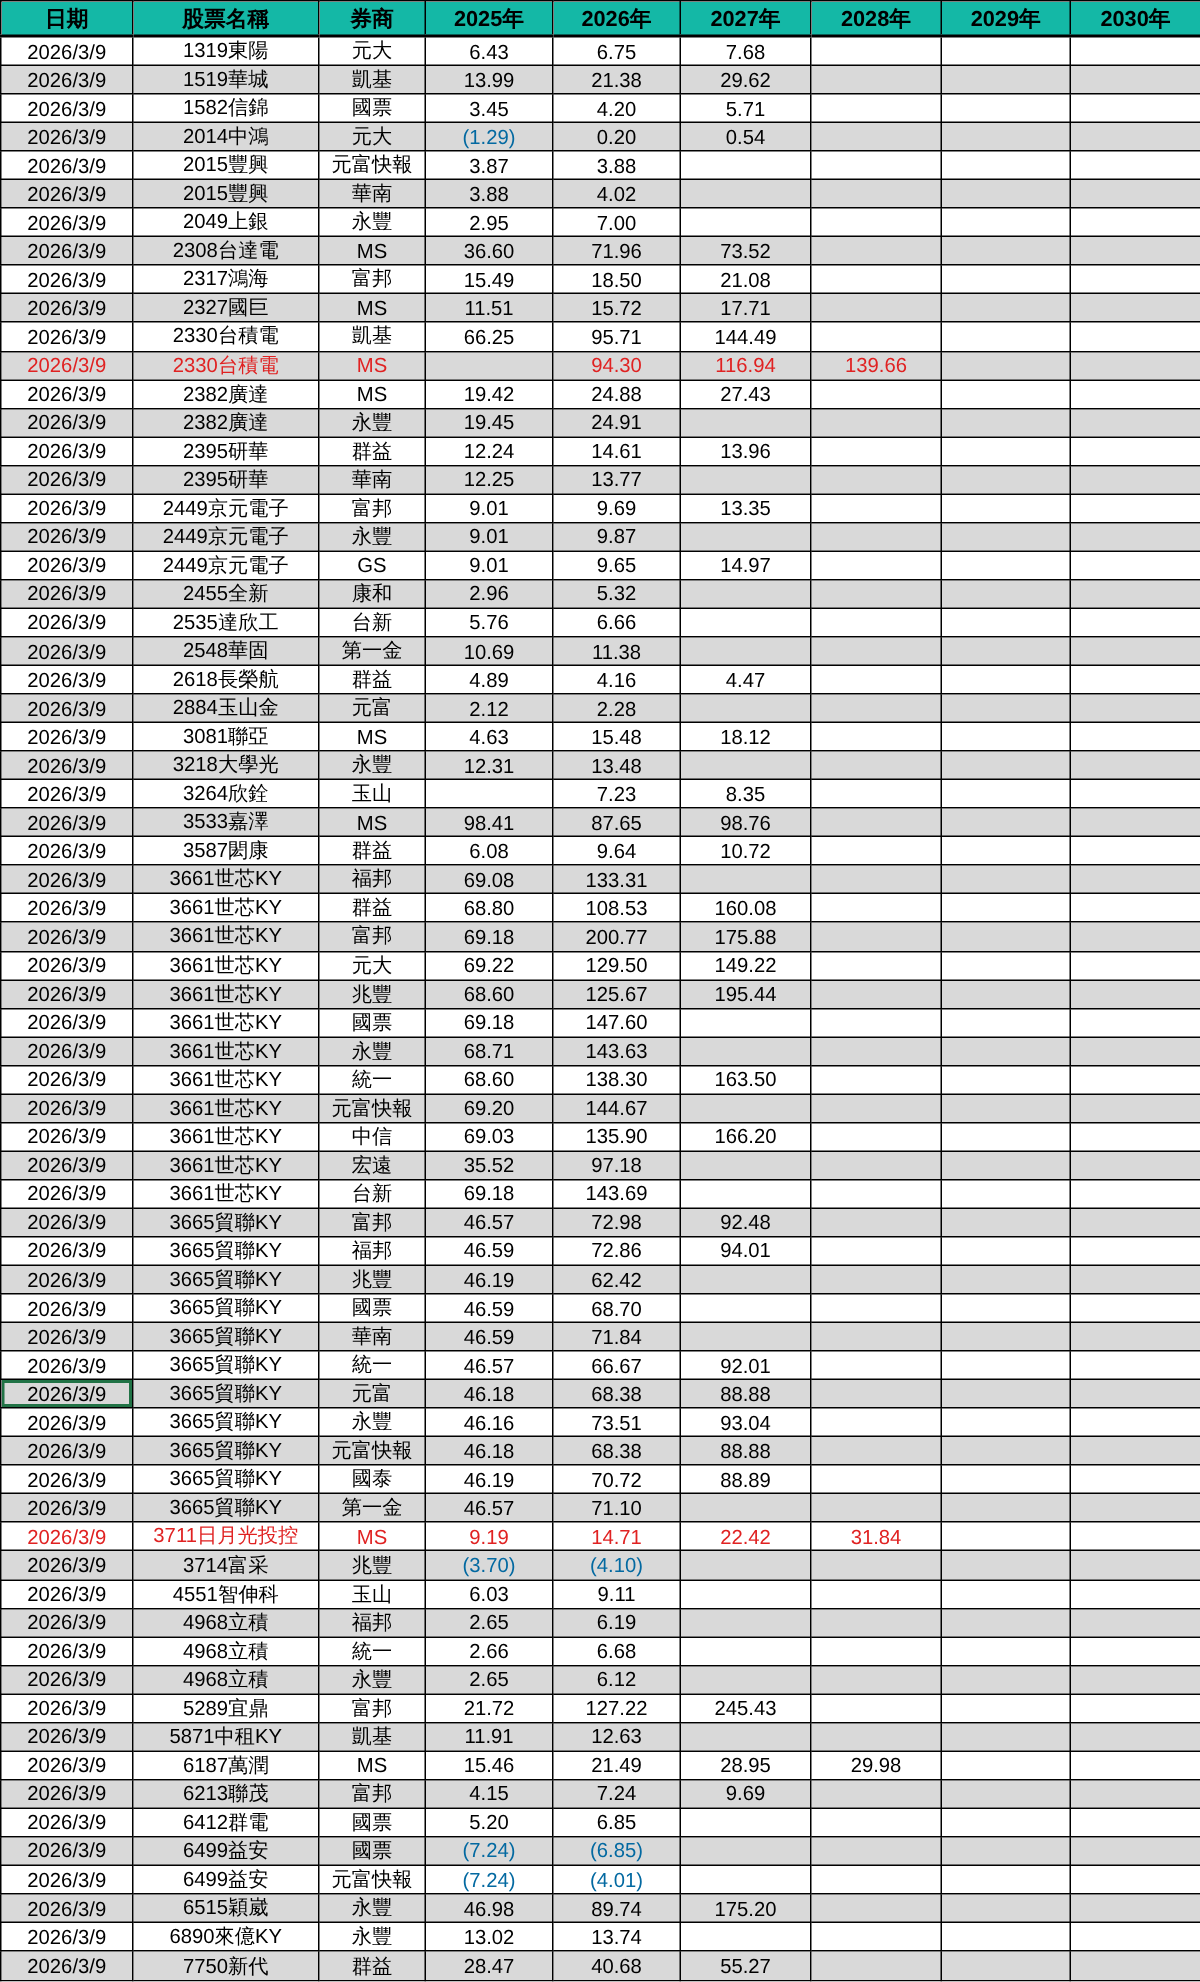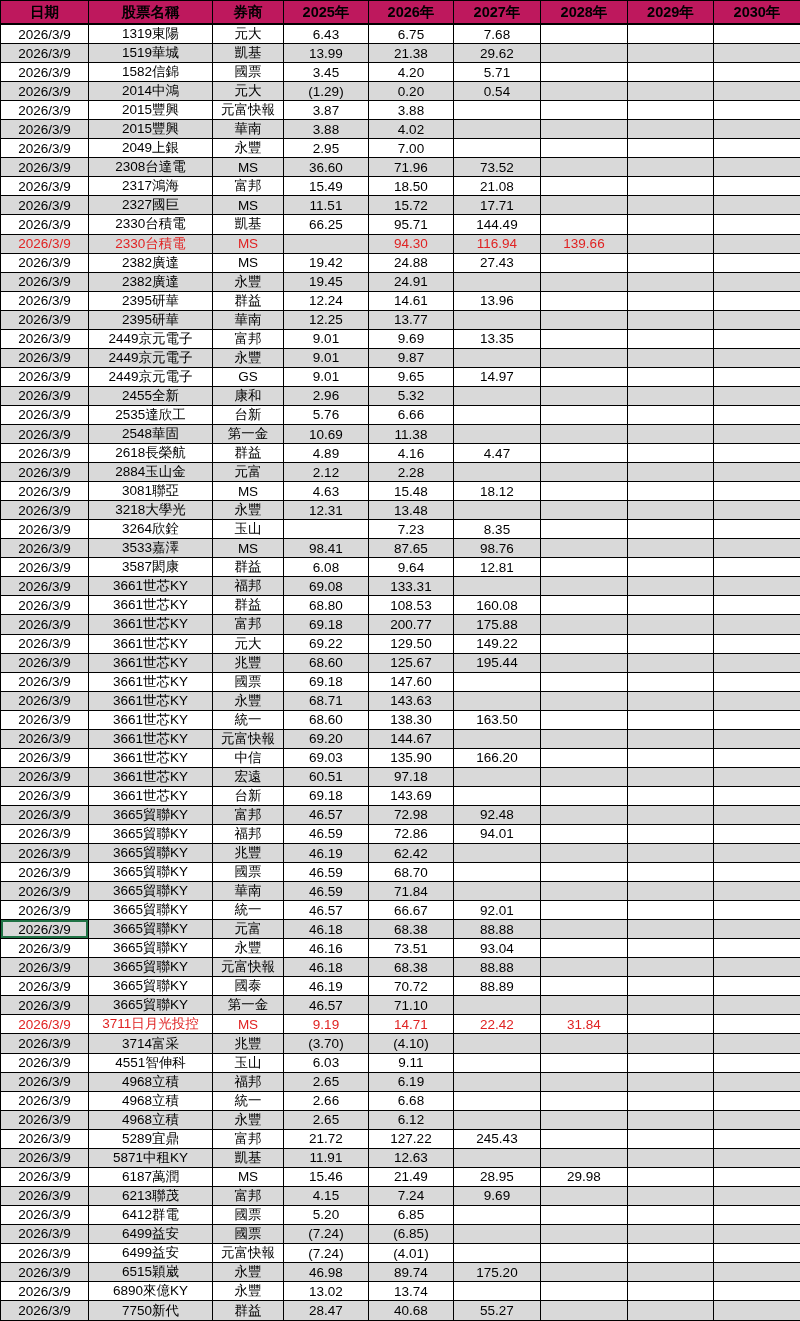--- a/index.html
+++ b/index.html
@@ -26,24 +26,24 @@
     overflow: hidden;
     font-size: 13.5px;
     color: #000000;
     background: #ffffff;
   }
   thead th {
     font-weight: bold;
     font-size: 14.5px;
     height: 22px;
     border-bottom: 2px solid #000000;
-    background: #be185d;
+    background: #14b8a6;
   }
   tr.alt td { background: #d9d9d9; }
-  td.neg { color: #000000; }
+  td.neg { color: #0369a1; }
   tr.red-row td { color: #e02222; }
   td.selected { box-shadow: inset 0 0 0 2px #217346; }
 </style>
 </head>
 <body>
 
 <table class="sheet">
   <colgroup>
     <col style="width:88px">
     <col style="width:124px">
@@ -376,21 +376,21 @@
         <td></td>
         <td></td>
         <td></td>
       </tr>
       <tr>
         <td>2026/3/9</td>
         <td>3587閎康</td>
         <td>群益</td>
         <td>6.08</td>
         <td>9.64</td>
-        <td>12.81</td>
+        <td>10.72</td>
         <td></td>
         <td></td>
         <td></td>
       </tr>
       <tr class="alt">
         <td>2026/3/9</td>
         <td>3661世芯KY</td>
         <td>福邦</td>
         <td>69.08</td>
         <td>133.31</td>
@@ -495,21 +495,21 @@
         <td>135.90</td>
         <td>166.20</td>
         <td></td>
         <td></td>
         <td></td>
       </tr>
       <tr class="alt">
         <td>2026/3/9</td>
         <td>3661世芯KY</td>
         <td>宏遠</td>
-        <td>60.51</td>
+        <td>35.52</td>
         <td>97.18</td>
         <td></td>
         <td></td>
         <td></td>
         <td></td>
       </tr>
       <tr>
         <td>2026/3/9</td>
         <td>3661世芯KY</td>
         <td>台新</td>

